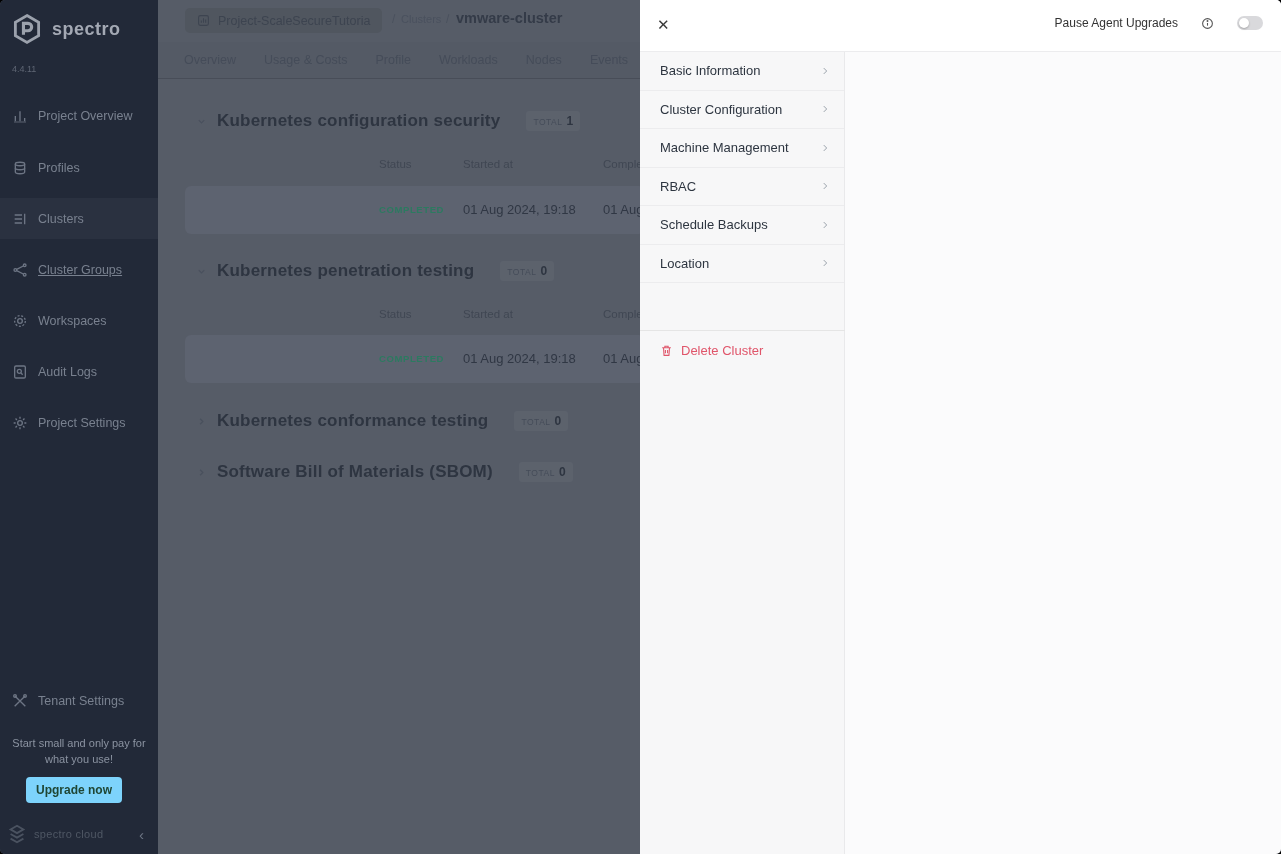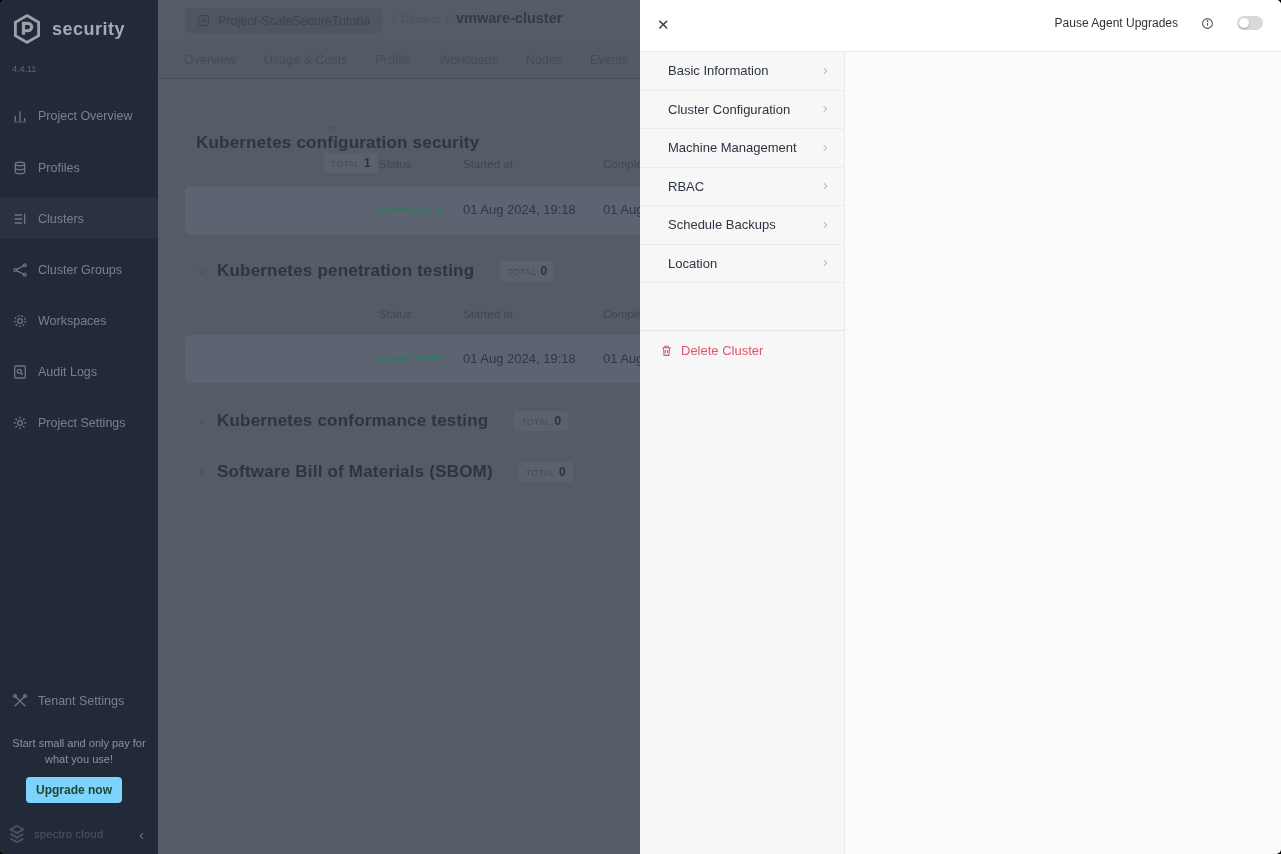--- a/index.html
+++ b/index.html
@@ -48,21 +48,21 @@
   
   .panel { position:absolute; left:640px; top:0; width:641px; height:854px; background:#fbfbfc; z-index:5; }
   .panel-header { position:absolute; left:0; top:0; width:100%; height:52px; background:#fff; border-bottom:1px solid #ececee; }
   .close-x { position:absolute; left:17px; top:16px; font-size:15px; color:#3a3a3a; cursor:pointer; }
   .panel-title { position:absolute; left:53px; top:17px; font-size:15px; font-weight:bold; color:#2b2b2b;margin-top:48px; }
   .pause-wrap { position:absolute; right:18px; top:16px; display:flex; align-items:center; gap:23px; }
   .pause-label { font-size:12px; color:#333; }
   .info-icon { color:#555; display:inline-flex; cursor:pointer; }
 
   .panel-nav { position:absolute; left:0; top:52px; width:205px; height:802px; background:#f7f7f8; border-right:1px solid #e9e9eb; }
-  .navitem { position:relative; height:38.5px; display:flex; align-items:center; padding-left:28px; font-size:13px; color:#2d3540; border-bottom:1px solid #ececee; cursor:pointer; }
+  .navitem { position:relative; height:38.5px; display:flex; align-items:center; padding-left:20px; font-size:13px; color:#2d3540; border-bottom:1px solid #ececee; cursor:pointer; }
   .navitem .chev { margin-left:auto; margin-right:14px; color:#9aa2ab; display:inline-flex; }
   .navitem.selected { background:#fff; color:#4a90e2; }
   .navitem.selected::before { content:""; position:absolute; left:0; top:0; bottom:0; width:3px; background:#4a90e2; }
   .navitem.selected .chev { color:#4a90e2; }
   .delete-row { position:absolute; left:0; top:278px; width:205px; height:40px; display:flex; align-items:center; gap:8px; padding-left:20px; color:#e0556a; font-size:13px; cursor:pointer; border-top:1px solid #e5e5e5; margin-top:0; }
 
   .toggle { position:absolute; width:34px; height:18px; border-radius:9px; background:#d9d9dc; cursor:pointer; }
   .toggle .knob { position:absolute; top:2px; left:2px; width:14px; height:14px; border-radius:50%; background:#fff; box-shadow:0 1px 2px rgba(0,0,0,.25); }
   .toggle.small { width:26px; height:14px; border-radius:7px; }
   .toggle.small .knob { width:10px; height:10px; }
@@ -89,21 +89,21 @@
 
     <div class="tabbar">
       <span class="tab">Overview</span>
       <span class="tab">Usage &amp; Costs</span>
       <span class="tab">Profile</span>
       <span class="tab">Workloads</span>
       <span class="tab">Nodes</span>
       <span class="tab">Events</span>
     </div>
 
-    <div class="section-title-row" style="left:38px; top:122px;flex-direction:column;">
+    <div class="section-title-row" style="left:38px; top:111px;">
       <span class="sec-caret">
           <svg width="11" height="11" viewBox="0 0 24 24" fill="none" stroke="currentColor" stroke-width="2.5">
             <path d="M6 9l6 6 6-6"></path>
           </svg>
         </span>
       <span class="sec-title">Kubernetes configuration security</span>
       <span class="total-chip">
           <span class="total-label">TOTAL</span>
           <span class="total-value">1</span>
         </span>
@@ -166,21 +166,21 @@
         </span>
     </div>
   </div>
 
   <div class="sidebar">
     <div class="logo-row">
       <svg width="34" height="34" viewBox="0 0 24 24" fill="none" stroke="currentColor" stroke-width="2">
         <path d="M12 2.5l8.2 4.7v9.6L12 21.5l-8.2-4.7V7.2z"></path>
         <path d="M9.5 16v-8h3.2a2.6 2.6 0 0 1 0 5.2H9.5" stroke-width="2.2"></path>
       </svg>
-      <span class="logo-text">security</span>
+      <span class="logo-text">spectro</span>
     </div>
     <span class="version">4.4.11</span>
 
     <div class="sideitem" style="top:95px;">
       <svg width="16" height="16" viewBox="0 0 24 24" fill="none" stroke="currentColor" stroke-width="2">
           <path d="M5 20v-8M12 20V5M19 20v-5"></path>
           <path d="M3 21h18" opacity=".5"></path>
         </svg>
       <span>Project Overview</span>
     </div>
@@ -192,21 +192,21 @@
         </svg>
       <span>Profiles</span>
     </div>
     <div class="sideitem selected" style="top:198px;">
       <svg width="16" height="16" viewBox="0 0 24 24" fill="none" stroke="currentColor" stroke-width="2">
           <path d="M4 6h11M4 12h11M4 18h11"></path>
           <path d="M19 4v16"></path>
         </svg>
       <span>Clusters</span>
     </div>
-    <div class="sideitem" style="top:249px;">
+    <div class="sideitem" style="top:249px;text-decoration:underline;">
       <svg width="16" height="16" viewBox="0 0 24 24" fill="none" stroke="currentColor" stroke-width="2">
           <circle cx="5" cy="12" r="2"></circle>
           <circle cx="19" cy="5" r="2"></circle>
           <circle cx="19" cy="19" r="2"></circle>
           <path d="M7 11l10-5M7 13l10 5"></path>
         </svg>
       <span>Cluster Groups</span>
     </div>
     <div class="sideitem" style="top:300px;">
       <svg width="16" height="16" viewBox="0 0 24 24" fill="none" stroke="currentColor" stroke-width="2">

